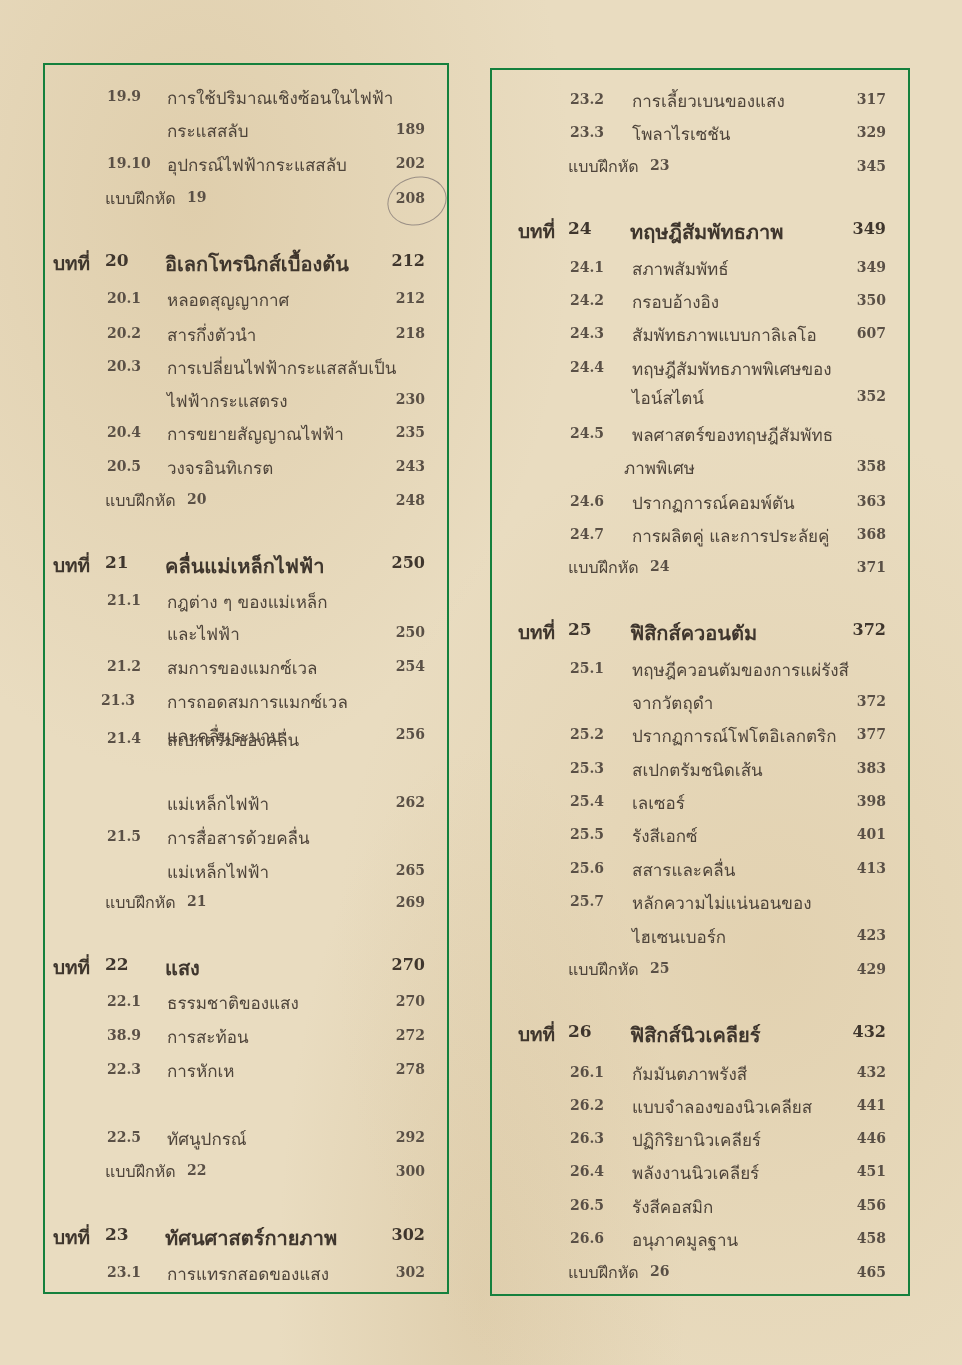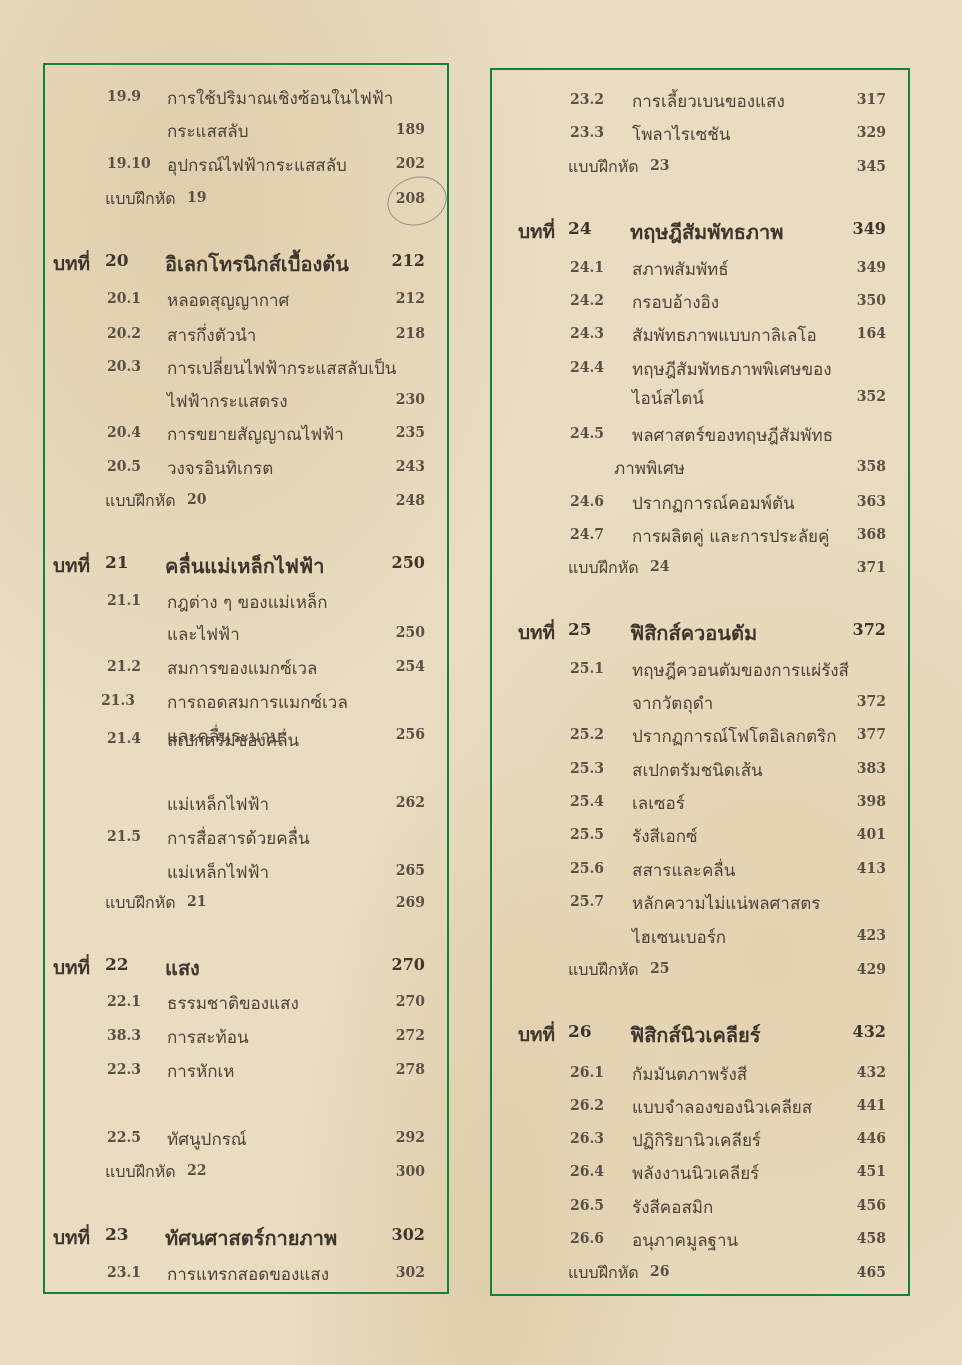--- a/index.html
+++ b/index.html
@@ -144,21 +144,21 @@
       <span class="cnum" style="left: 60px;">22</span>
       <span class="title" style="left: 120px;">แสง</span>
       <span class="page">270</span>
     </div>
     <div class="row" style="top: 922px;">
       <span class="num" style="left: 62px;">22.1</span>
       <span class="title" style="left: 122px;">ธรรมชาติของแสง</span>
       <span class="page">270</span>
     </div>
     <div class="row" style="top: 956px;">
-      <span class="num" style="left: 62px;">38.3</span>
+      <span class="num" style="left: 62px;">38.9</span>
       <span class="title" style="left: 122px;">การสะท้อน</span>
       <span class="page">272</span>
     </div>
     <div class="row" style="top: 990px;">
       <span class="num" style="left: 62px;">22.3</span>
       <span class="title" style="left: 122px;">การหักเห</span>
       <span class="page">278</span>
     </div>
     <div class="row" style="top: 1058px;">
       <span class="num" style="left: 62px;">22.5</span>
@@ -211,36 +211,36 @@
       <span class="page">349</span>
     </div>
     <div class="row" style="top: 216px;">
       <span class="num" style="left: 78px;">24.2</span>
       <span class="title" style="left: 140px;">กรอบอ้างอิง</span>
       <span class="page">350</span>
     </div>
     <div class="row" style="top: 249px;">
       <span class="num" style="left: 78px;">24.3</span>
       <span class="title" style="left: 140px;">สัมพัทธภาพแบบกาลิเลโอ</span>
-      <span class="page">164</span>
+      <span class="page">607</span>
     </div>
     <div class="row" style="top: 283px;">
       <span class="num" style="left: 78px;">24.4</span>
       <span class="title" style="left: 140px;">ทฤษฎีสัมพัทธภาพพิเศษของ</span>
     </div>
     <div class="row" style="top: 312px;">
       <span class="title" style="left: 140px;">ไอน์สไตน์</span>
       <span class="page">352</span>
     </div>
     <div class="row" style="top: 349px;">
       <span class="num" style="left: 78px;">24.5</span>
       <span class="title" style="left: 140px;">พลศาสตร์ของทฤษฎีสัมพัทธ</span>
     </div>
     <div class="row" style="top: 382px;">
-      <span class="title" style="left: 122px; text-align: center;">ภาพพิเศษ</span>
+      <span class="title" style="left: 132px; text-align: center;">ภาพพิเศษ</span>
       <span class="page">358</span>
     </div>
     <div class="row" style="top: 417px;">
       <span class="num" style="left: 78px;">24.6</span>
       <span class="title" style="left: 140px;">ปรากฏการณ์คอมพ์ตัน</span>
       <span class="page">363</span>
     </div>
     <div class="row" style="top: 450px;">
       <span class="num" style="left: 78px;">24.7</span>
       <span class="title" style="left: 140px;">การผลิตคู่ และการประลัยคู่</span>
@@ -285,21 +285,21 @@
       <span class="title" style="left: 140px;">รังสีเอกซ์</span>
       <span class="page">401</span>
     </div>
     <div class="row" style="top: 784px;">
       <span class="num" style="left: 78px;">25.6</span>
       <span class="title" style="left: 140px;">สสารและคลื่น</span>
       <span class="page">413</span>
     </div>
     <div class="row" style="top: 817px;">
       <span class="num" style="left: 78px;">25.7</span>
-      <span class="title" style="left: 140px;">หลักความไม่แน่พลศาสตร</span>
+      <span class="title" style="left: 140px;">หลักความไม่แน่นอนของ</span>
     </div>
     <div class="row" style="top: 851px;">
       <span class="title" style="left: 140px;">ไฮเซนเบอร์ก</span>
       <span class="page">423</span>
     </div>
     <div class="row ex" style="top: 885px;">
       <span class="title" style="left: 76px;">แบบฝึกหัด</span>
       <span class="exnum" style="left: 158px;">25</span>
       <span class="page">429</span>
     </div>

